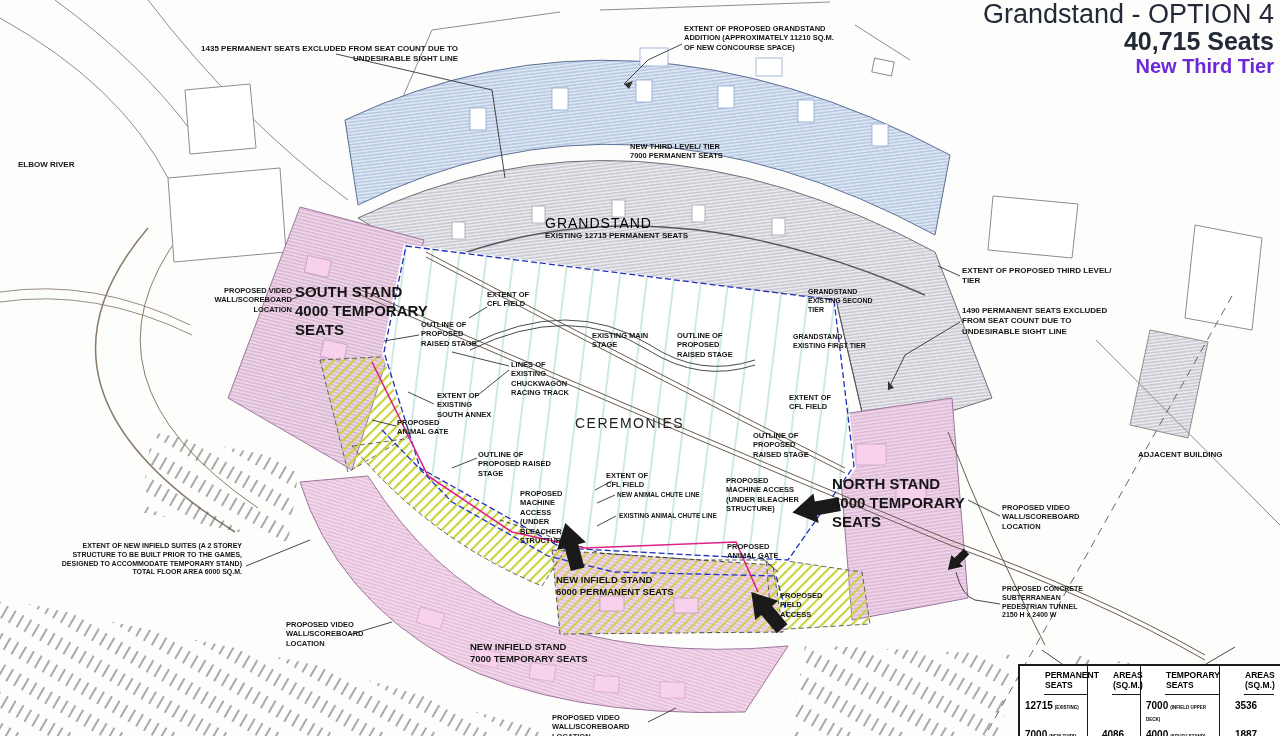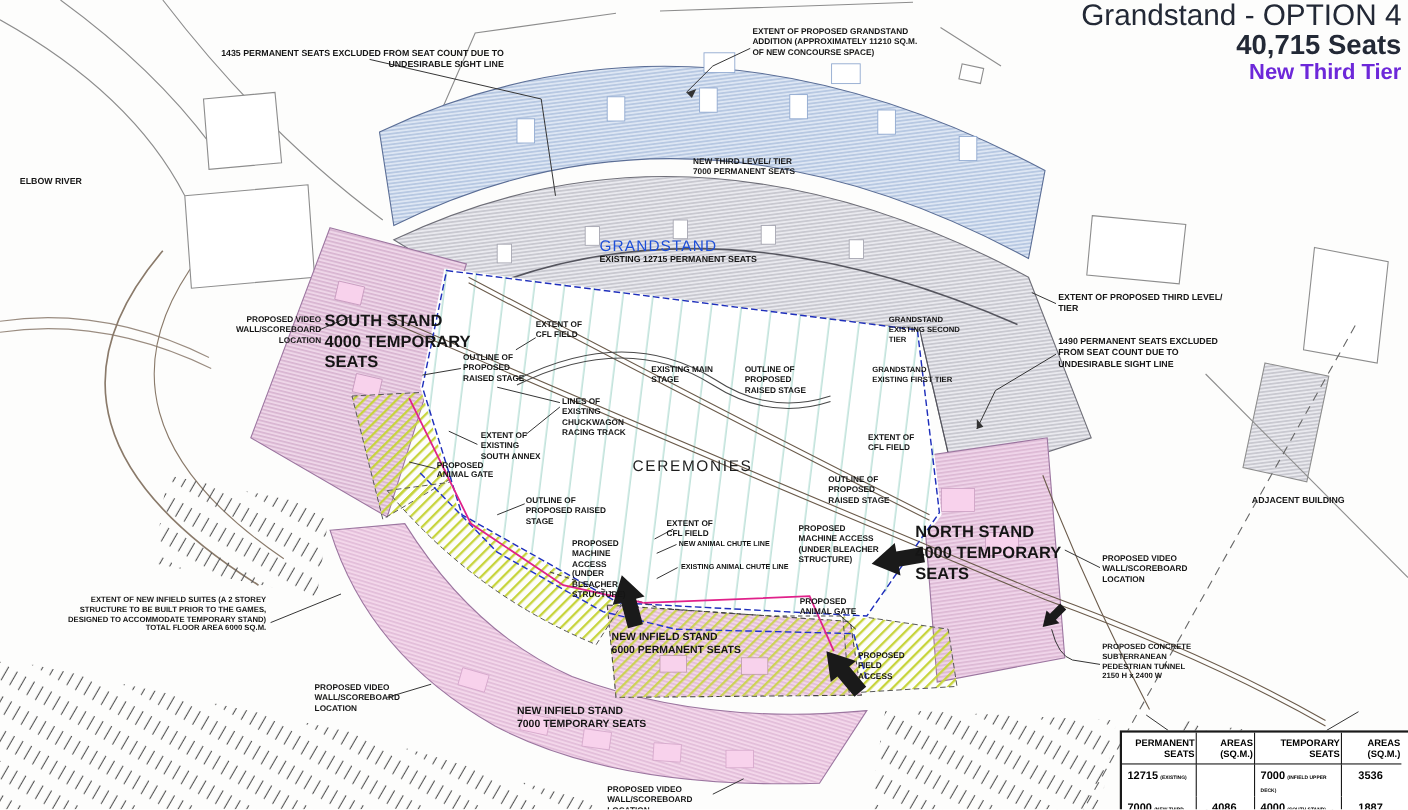--- a/index.html
+++ b/index.html
@@ -6,31 +6,31 @@
   .stage{position:relative;width:1280px;height:736px;overflow:hidden;background:#fdfdfc;
          font-family:"Liberation Sans",sans-serif;}
   .stage svg{position:absolute;left:0;top:0;}
   .lbl{position:absolute;font:bold 7.5px/1.25 "Liberation Sans",sans-serif;color:#151515;}
   .ctr{text-align:left}.rt{text-align:right}
   .s65{font-size:6.5px;line-height:1.3}
   .s7{font-size:7px}
   .s8{font-size:8px;line-height:1.3}
   .standname{font-size:15px;line-height:1.25}
   .standname2{font-size:9.5px;line-height:1.3}
-  .gsbig{font:normal 14px/1.1 "Liberation Sans",sans-serif;letter-spacing:1px;color:#1d4ed8}
+  .gsbig{font:normal 14px/1.1 "Liberation Sans",sans-serif;letter-spacing:1px;color:#000000}
   .gssub{font:bold 8px/1.2 "Liberation Sans",sans-serif}
   .cerem{font:normal 14px/1 "Liberation Sans",sans-serif;letter-spacing:1.5px;color:#1d1d1d}
   .titleblock{position:absolute;top:0;right:6px;text-align:right;}
   .t1{font-size:27px;font-weight:normal;color:#232936;line-height:1.05}
   .t2{font-size:25px;font-weight:bold;color:#232936;line-height:1.08}
   .t3{font-size:20px;font-weight:bold;color:#6d28d9;line-height:1.1}
   .seats-table{position:absolute;left:1018px;top:664px;width:260px;background:#fff;
     border:2px solid #1a1a1a;display:grid;grid-template-columns:68px 53px 79px 54px;}
-  .seats-table .th{font:bold 8.5px/1.2 "Liberation Sans",sans-serif;text-align:right;
-    padding:4px 1px;border-bottom:1.6px solid #1a1a1a;border-right:1.2px solid #1a1a1a;}
+  .seats-table .th{font:bold 8.5px/1.2 "Liberation Sans",sans-serif;text-align:left;
+    padding:4px 1px;border-bottom:1.6px solid #1a1a1a;border-right:1.2px solid #1a1a1a;margin-left:24px;}
   .seats-table .th.last{border-right:none}
   .seats-table .td{font:bold 10px/1.15 "Liberation Sans",sans-serif;padding:5px 3px 1px 5px;
     border-right:1.2px solid #1a1a1a;}
   .seats-table .td.last{border-right:none}
   .seats-table .td.ctr{text-align:center;padding-left:1px}
   .note{font-size:4.5px;font-weight:bold;margin-left:2px}
 </style>
 </head>
 <body>
 

